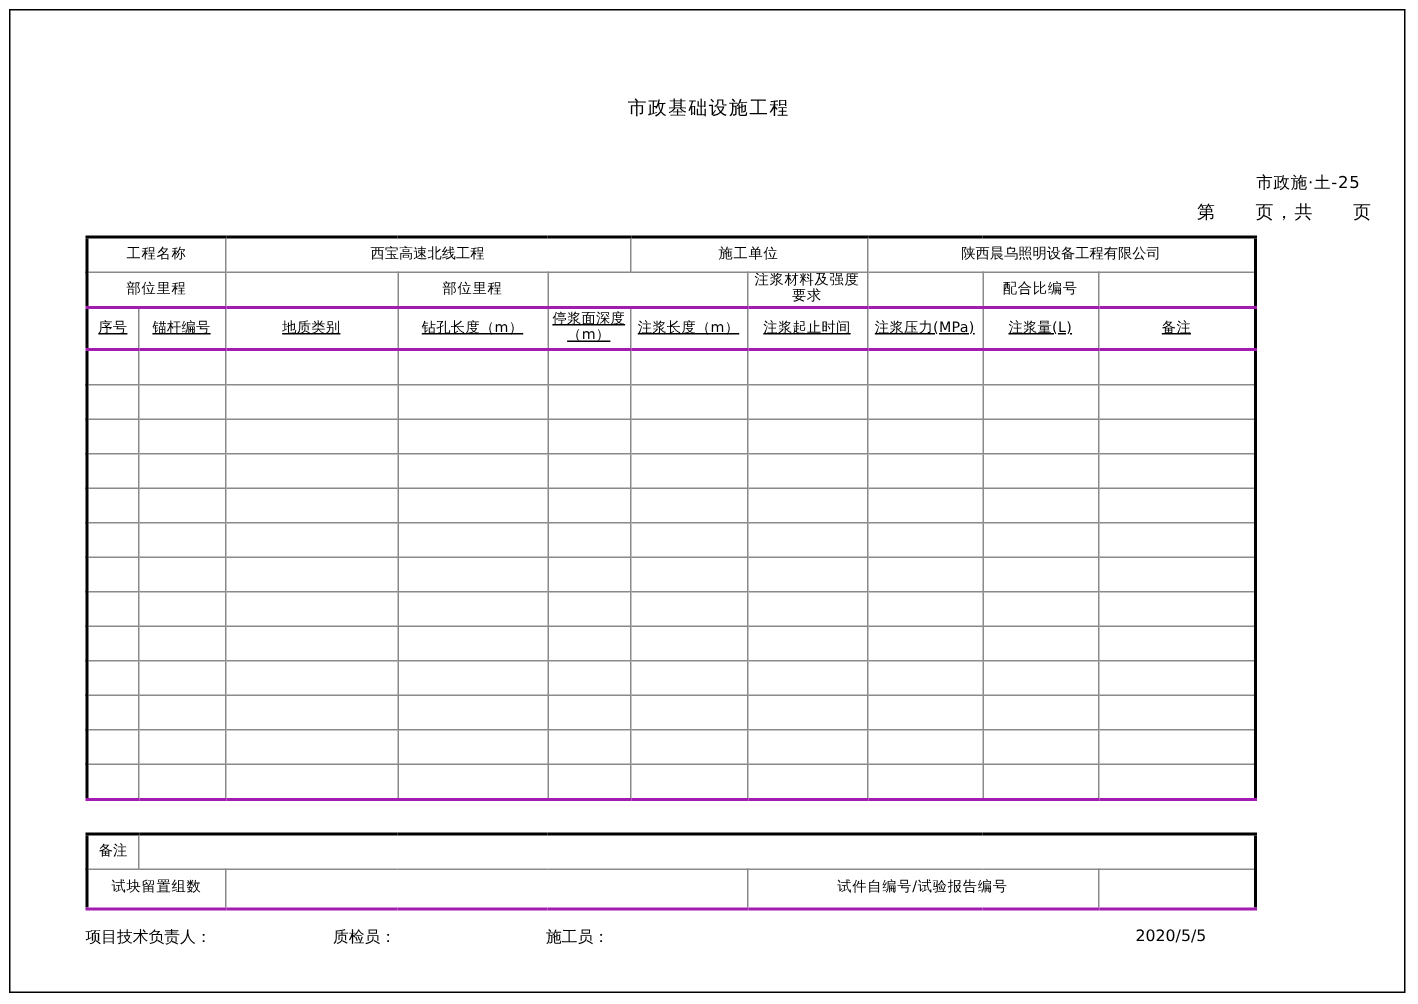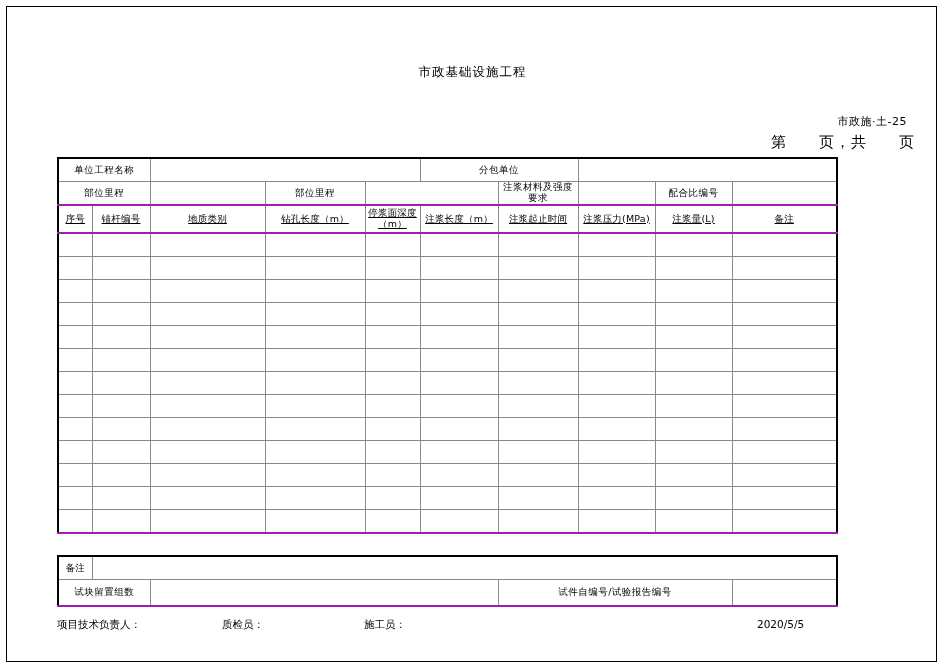--- a/index.html
+++ b/index.html
@@ -58,21 +58,21 @@
     right: 38px;
     top: 114px;
     font-size: 11px;
     font-weight: normal;
     letter-spacing: 0.5px;
   }
   .pageline {
     position: absolute;
     right: 30px;
     top: 133px;
-    font-size: 15px;
+    font-size: 12px;
     letter-spacing: 1px;
     white-space: pre;
   }
 
   
   table.sheet {
     position: absolute;
     left: 57px;
     top: 157px;
     width: 779px;
@@ -138,27 +138,27 @@
       <col style="width:100px">
       <col style="width:55px">
       <col style="width:78px">
       <col style="width:80px">
       <col style="width:77px">
       <col style="width:77px">
       <col style="width:105px">
     </colgroup>
     <tbody>
 
-
-      <tr>
-        <td class="hl lbl" colspan="2">单位工程名称</td>
-        <td class="val" colspan="3"></td>
-        <td class="lbl" colspan="2">分包单位</td>
-        <td class="hr val" colspan="3"></td>
-      </tr>
+      <tr class="htop">
+        <td class="hl lbl" colspan="2">工程名称</td>
+        <td class="val" colspan="3">西宝高速北线工程</td>
+        <td class="lbl" colspan="2">施工单位</td>
+        <td class="hr val" colspan="3">陕西晨乌照明设备工程有限公司</td>
+      </tr>
+
 
       <tr class="hbot">
         <td class="hl lbl" colspan="2">部位里程</td>
         <td class="val"></td>
         <td class="lbl">部位里程</td>
         <td class="val" colspan="2"></td>
         <td class="lbl">注浆材料及强度要求</td>
         <td class="val"></td>
         <td class="lbl">配合比编号</td>
         <td class="hr val"></td>

